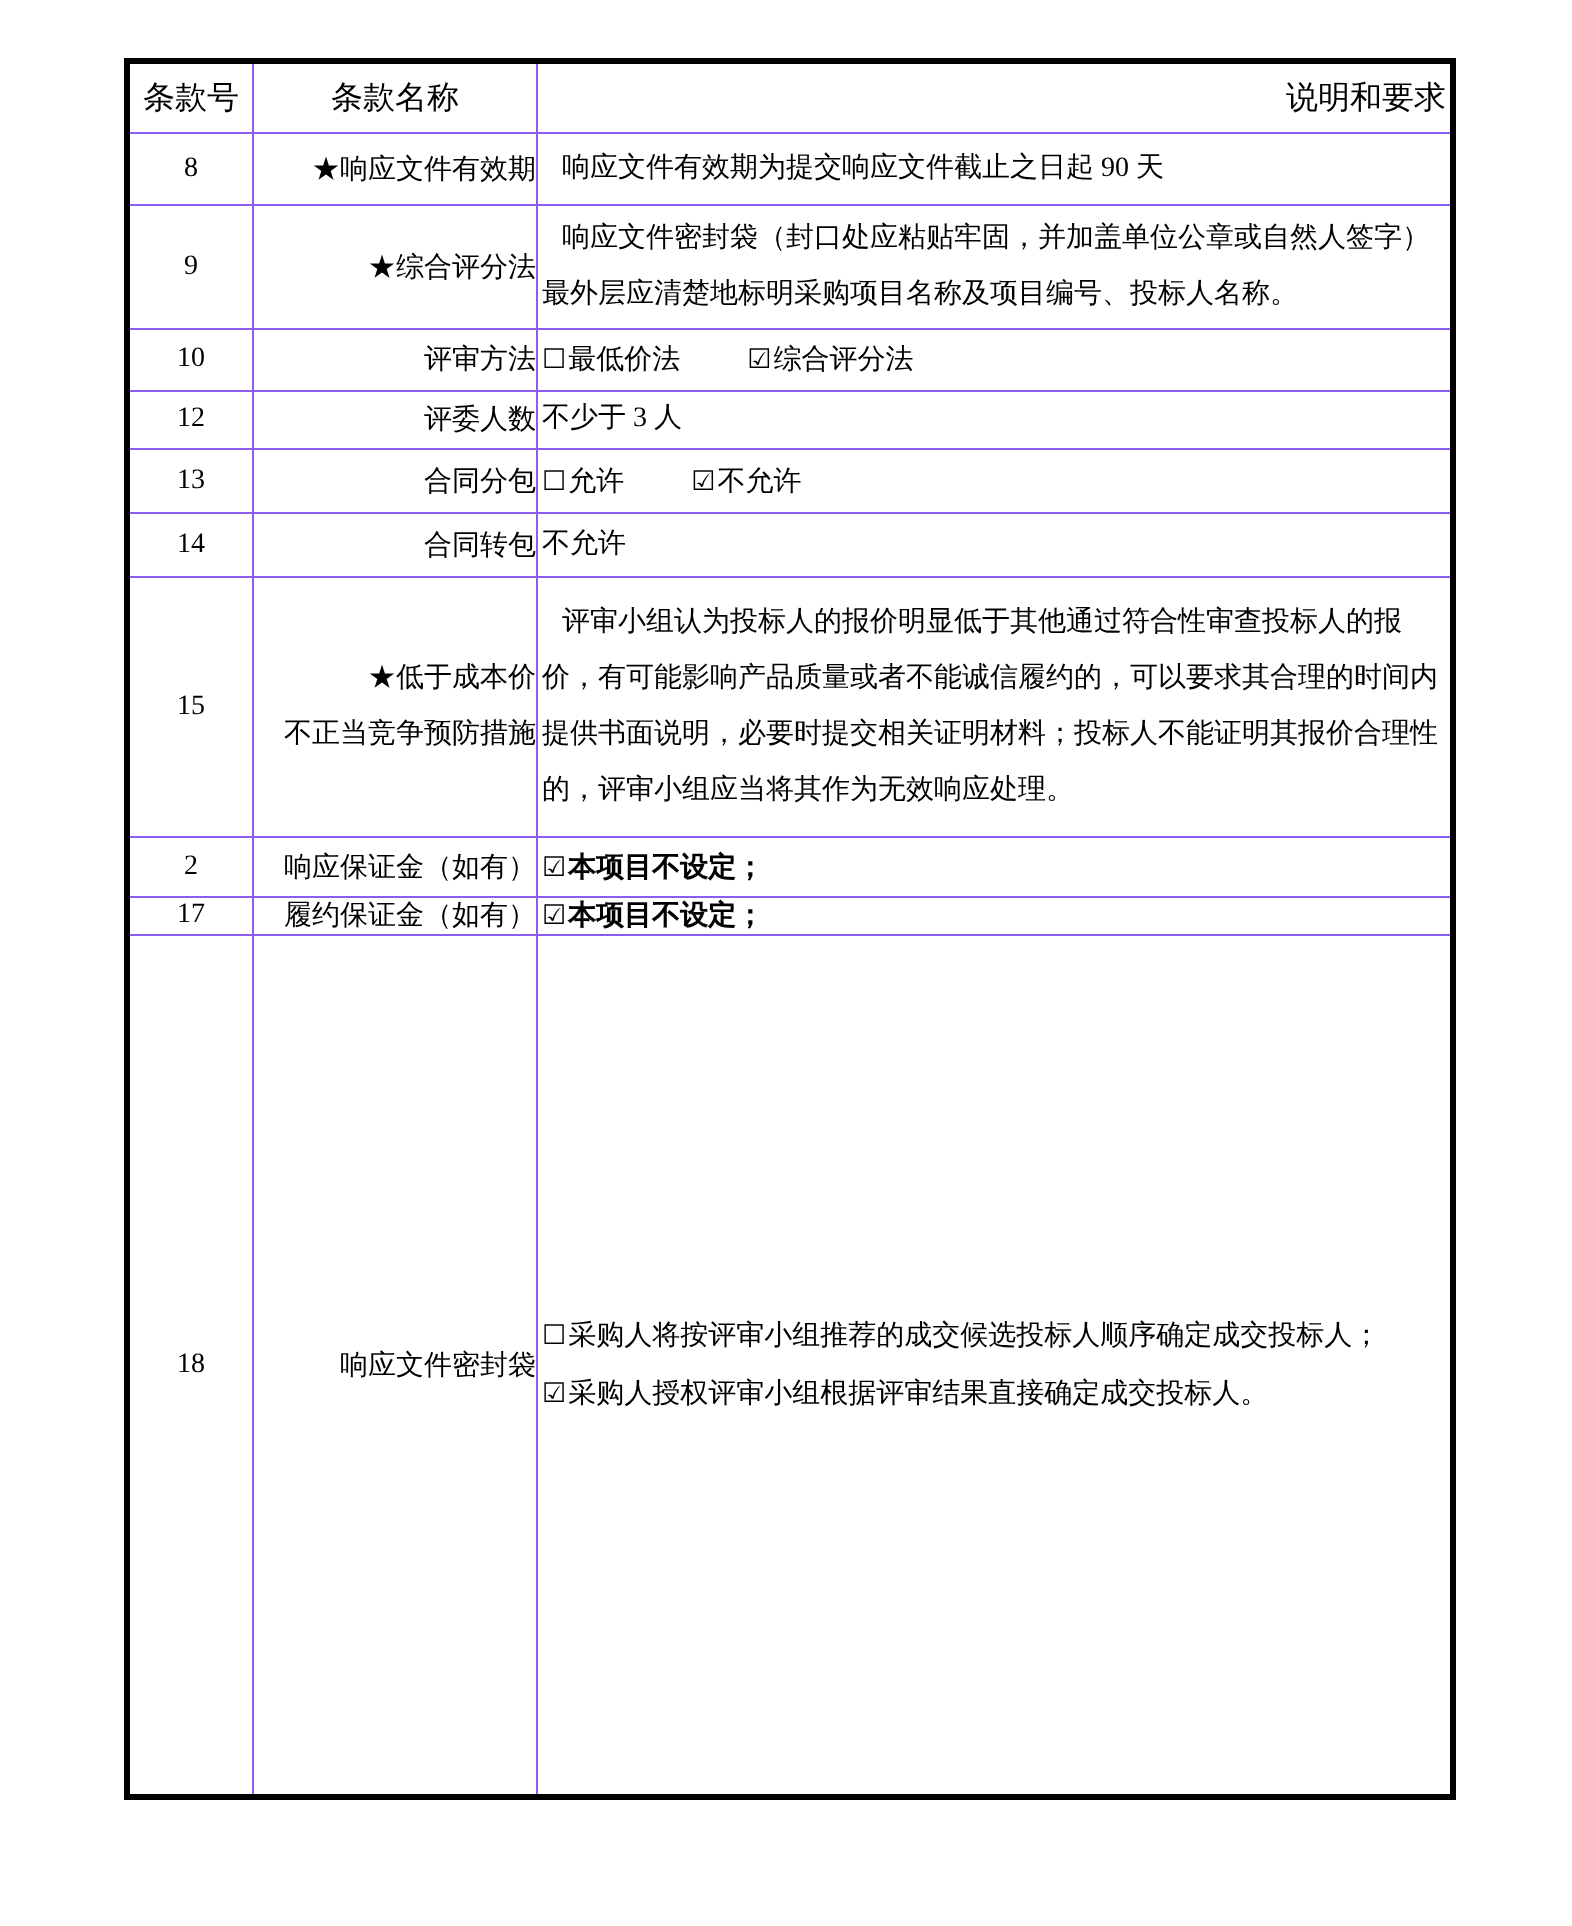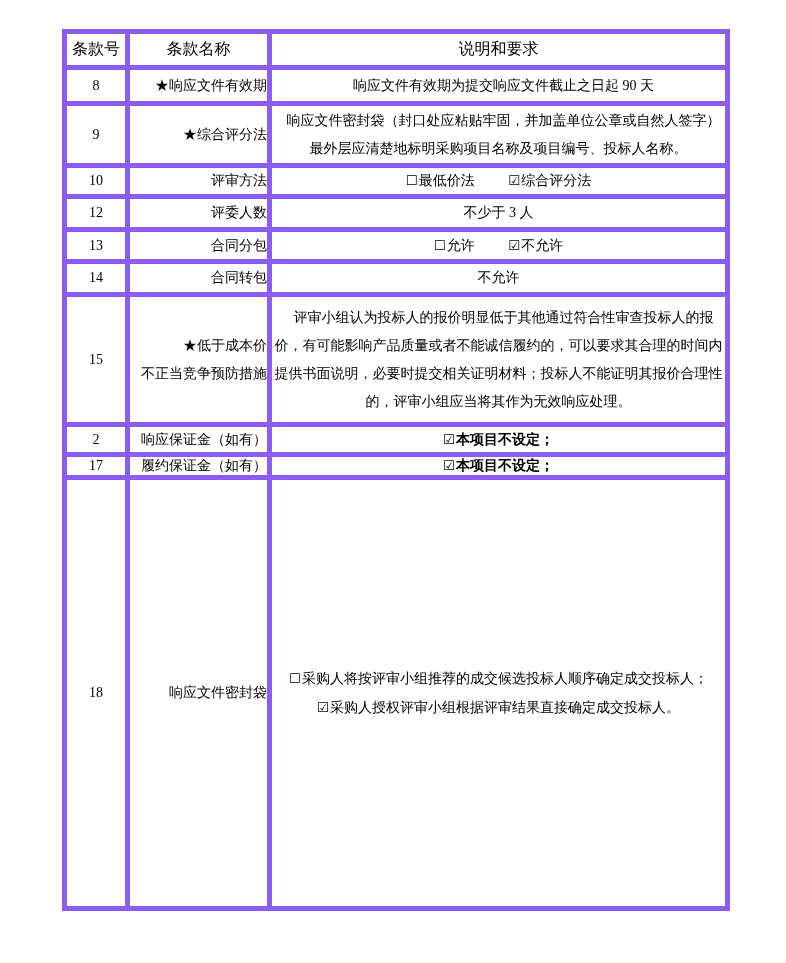--- a/index.html
+++ b/index.html
@@ -14,27 +14,27 @@
   table.terms {
     position: absolute;
     left: 62px; top: 29px;
     width: 663px;
     border-collapse: collapse;
     table-layout: fixed;
     border: 3px solid #000;
     font-size: 14px;
   }
   td {
-    border: 5px solid #8b5cf6;
+    border: 1px solid #8b5cf6;
     vertical-align: middle;
     overflow: hidden;
   }
   td.c-no   { text-align: center; }
   td.c-name { text-align: right; }
-  td.c-desc { text-align: center; padding-left: 2px; padding-right: 2px; }
+  td.c-desc { text-align: left; padding-left: 2px; padding-right: 2px; }
 
   tr.r-header td { text-align: center; font-size: 16px; height: 36px; }
 
   .line { white-space: nowrap; line-height: 28px; }
   .indent { text-indent: 10px; }
 
   .opt-row { padding-left: 18px; margin-left: 14px; }
   .option2 { margin-left: 30px; }
   .pad1 { padding-left: 18px; }
   .pad-sm { padding-left: 13px; }
@@ -57,21 +57,21 @@
     <colgroup>
       <col style="width:63px">
         <col style="width:142px">
         <col style="width:458px">
     </colgroup>
 
     <tbody>
         <tr class="r-header">
       <td class="c-no">条款号</td>
       <td class="c-name">条款名称</td>
-      <td class="c-desc" style="text-align:center">说明和要求</td>
+      <td class="c-desc" style="text-align:right">说明和要求</td>
     </tr>
 
     <tr style="height:36px">
       <td class="c-no">8</td>
       <td class="c-name">★响应文件有效期</td>
       <td class="c-desc">
         <div class="line indent">响应文件有效期为提交响应文件截止之日起 90 天</div>
       </td>
     </tr>
 

